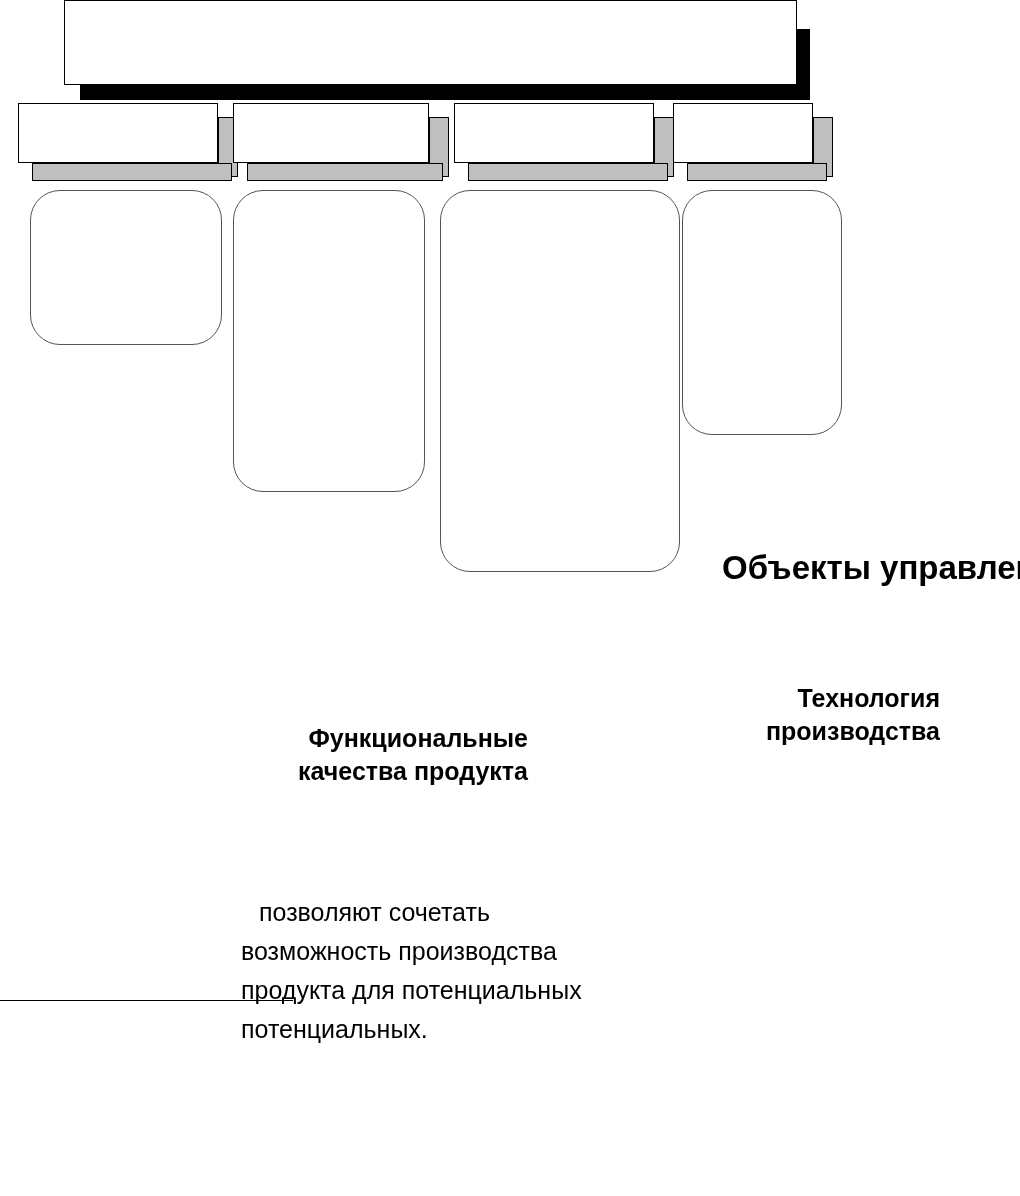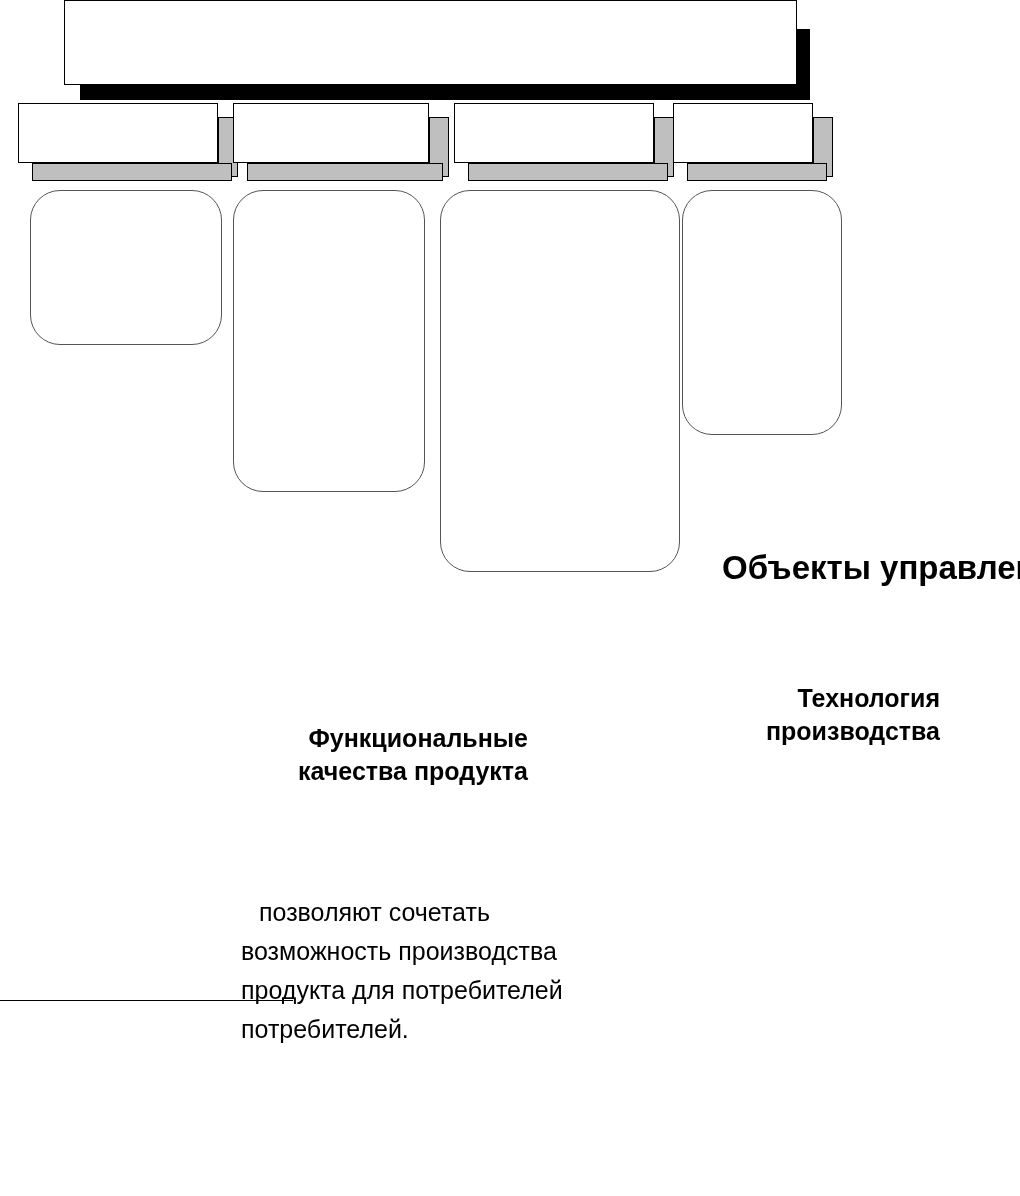--- a/index.html
+++ b/index.html
@@ -178,15 +178,15 @@
   <div class="pill" style="left:440px; top:190px; width:240px; height:382px;"></div>
   <div class="pill" style="left:682px; top:190px; width:160px; height:245px;"></div>
 
   <div id="left-rule"></div>
 
   <div class="heading" id="title-objects">Объекты управления</div>
 
   <div class="col-heading" id="head-functional">Функциональные качества продукта</div>
   <div class="col-heading" id="head-technology">Технология производства</div>
 
-  <div class="body-text" id="text-functional">позволяют сочетать возможность производства продукта для потребителей потребителей.</div>
+  <div class="body-text" id="text-functional">позволяют сочетать возможность производства продукта для потенциальных потенциальных.</div>
 
 </div>
 
 </body></html>

